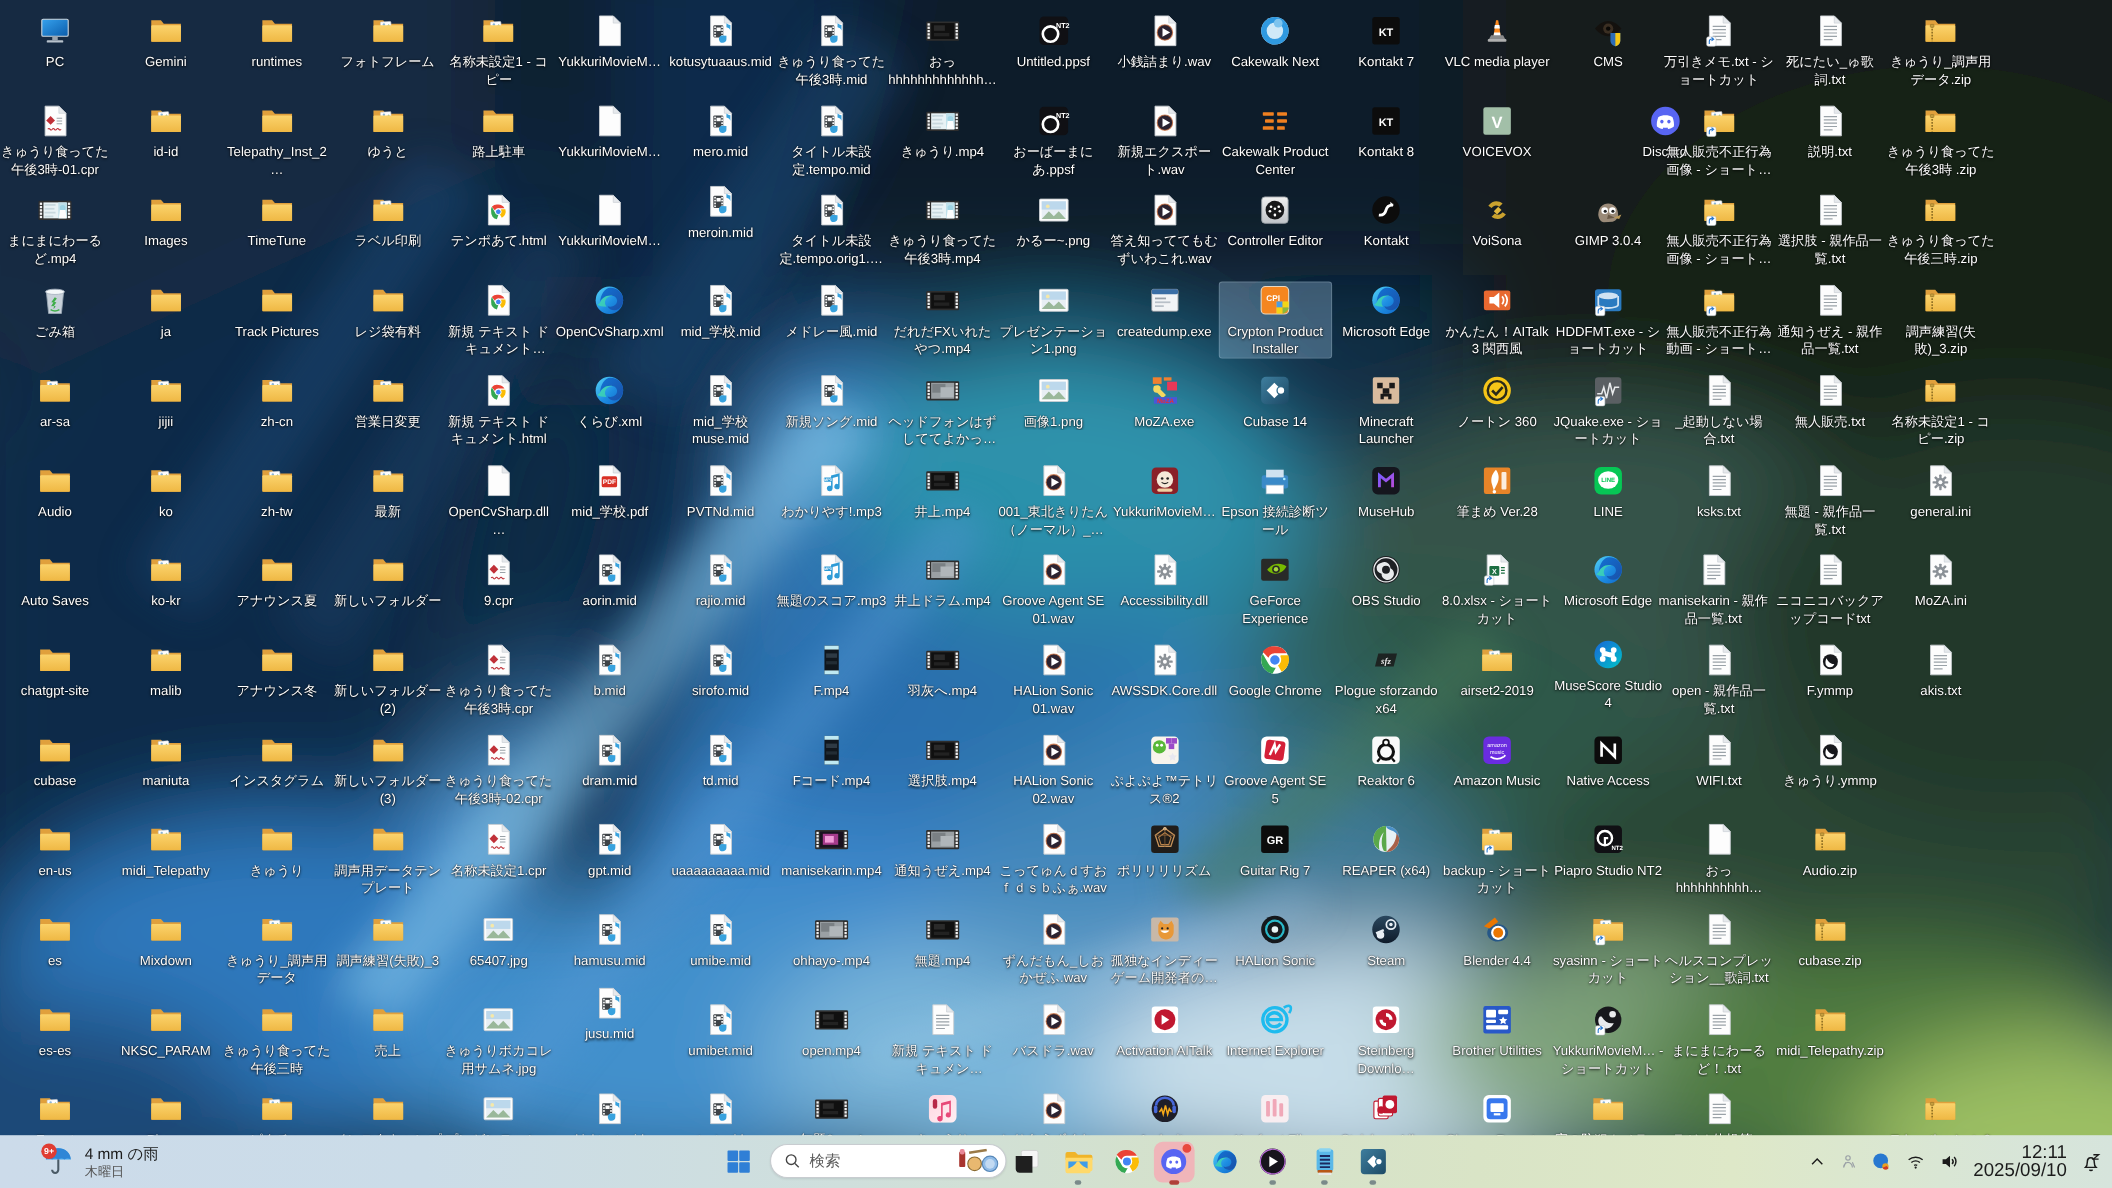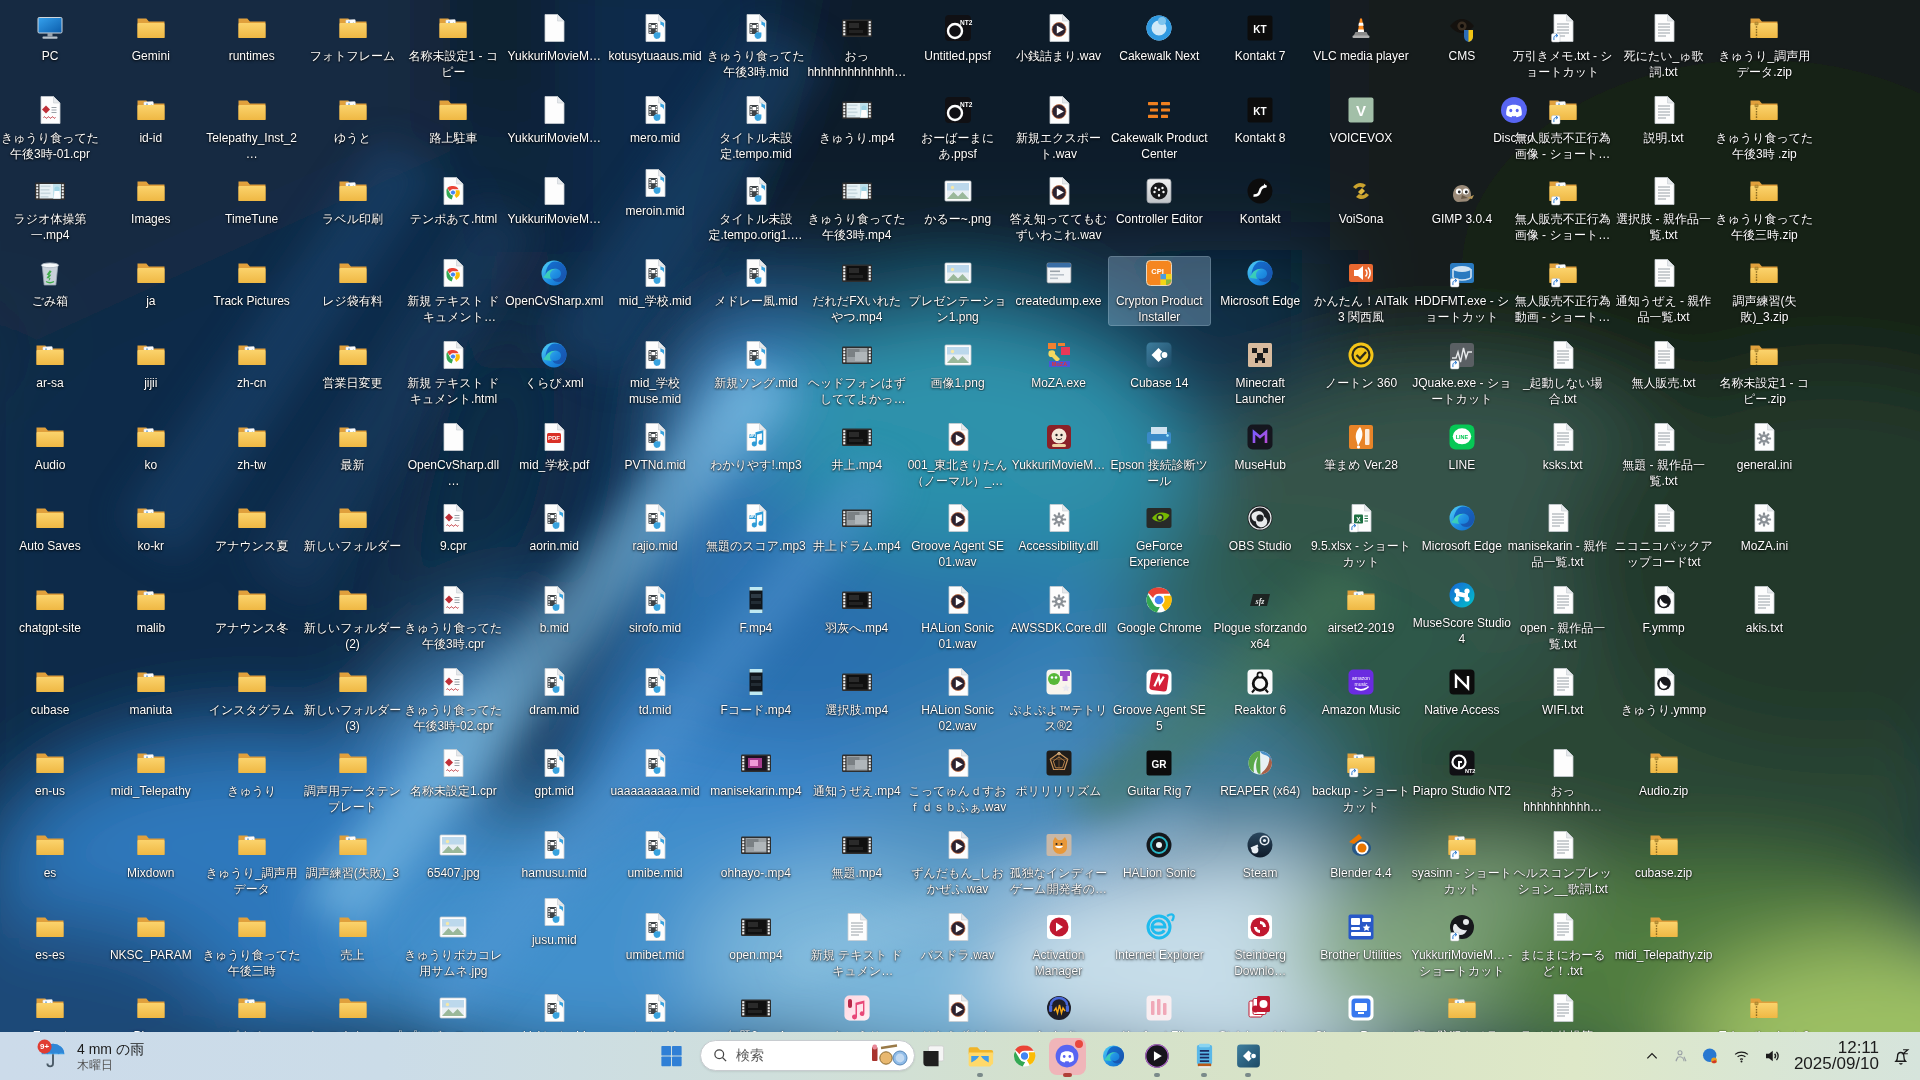--- a/index.html
+++ b/index.html
@@ -1007,21 +1007,21 @@
         </svg>
       </div>
       <div class="lb">きゅうり食ってた午後3時 .zip</div>
     </div>
 <div class="cell" style="left:-0.5px;top:175.4px">
       <div class="iw">
         <svg class="ic" viewBox="0 0 32 32">
           <use href="#s-film-b"></use>
         </svg>
       </div>
-      <div class="lb">ラジオ体操第一.mp4</div>
+      <div class="lb">まにまにわーるど.mp4</div>
     </div>
 <div class="cell" style="left:100.3px;top:175.4px">
       <div class="iw">
         <svg class="ic" viewBox="0 0 32 32">
           <use href="#s-f"></use>
         </svg>
       </div>
       <div class="lb">Images</div>
     </div>
 <div class="cell" style="left:201.2px;top:175.4px">
@@ -1702,21 +1702,21 @@
     </div>
 <div class="cell" style="left:1310.5px;top:502.2px">
       <div class="iw">
         <svg class="ic" viewBox="0 0 32 32">
           <use href="#s-xlsx"></use>
         </svg>
         <svg class="bdg" viewBox="0 0 32 32">
           <use href="#s-badge"></use>
         </svg>
       </div>
-      <div class="lb">9.5.xlsx - ショートカット</div>
+      <div class="lb">8.0.xlsx - ショートカット</div>
     </div>
 <div class="cell" style="left:1411.4px;top:502.2px">
       <div class="iw">
         <svg class="ic" viewBox="0 0 32 32">
           <use href="#s-edge"></use>
         </svg>
       </div>
       <div class="lb">Microsoft Edge</div>
     </div>
 <div class="cell" style="left:1507px;top:502.2px">
@@ -2380,21 +2380,21 @@
         </svg>
       </div>
       <div class="lb">バスドラ.wav</div>
     </div>
 <div class="cell" style="left:1008.0px;top:910.7px">
       <div class="iw">
         <svg class="ic" viewBox="0 0 32 32">
           <use href="#s-activation"></use>
         </svg>
       </div>
-      <div class="lb">Activation Manager</div>
+      <div class="lb">Activation AITalk</div>
     </div>
 <div class="cell" style="left:1108.8px;top:910.7px">
       <div class="iw">
         <svg class="ic" viewBox="0 0 32 32">
           <use href="#s-iexplore"></use>
         </svg>
       </div>
       <div class="lb">Internet Explorer</div>
     </div>
 <div class="cell" style="left:1209.7px;top:910.7px">

